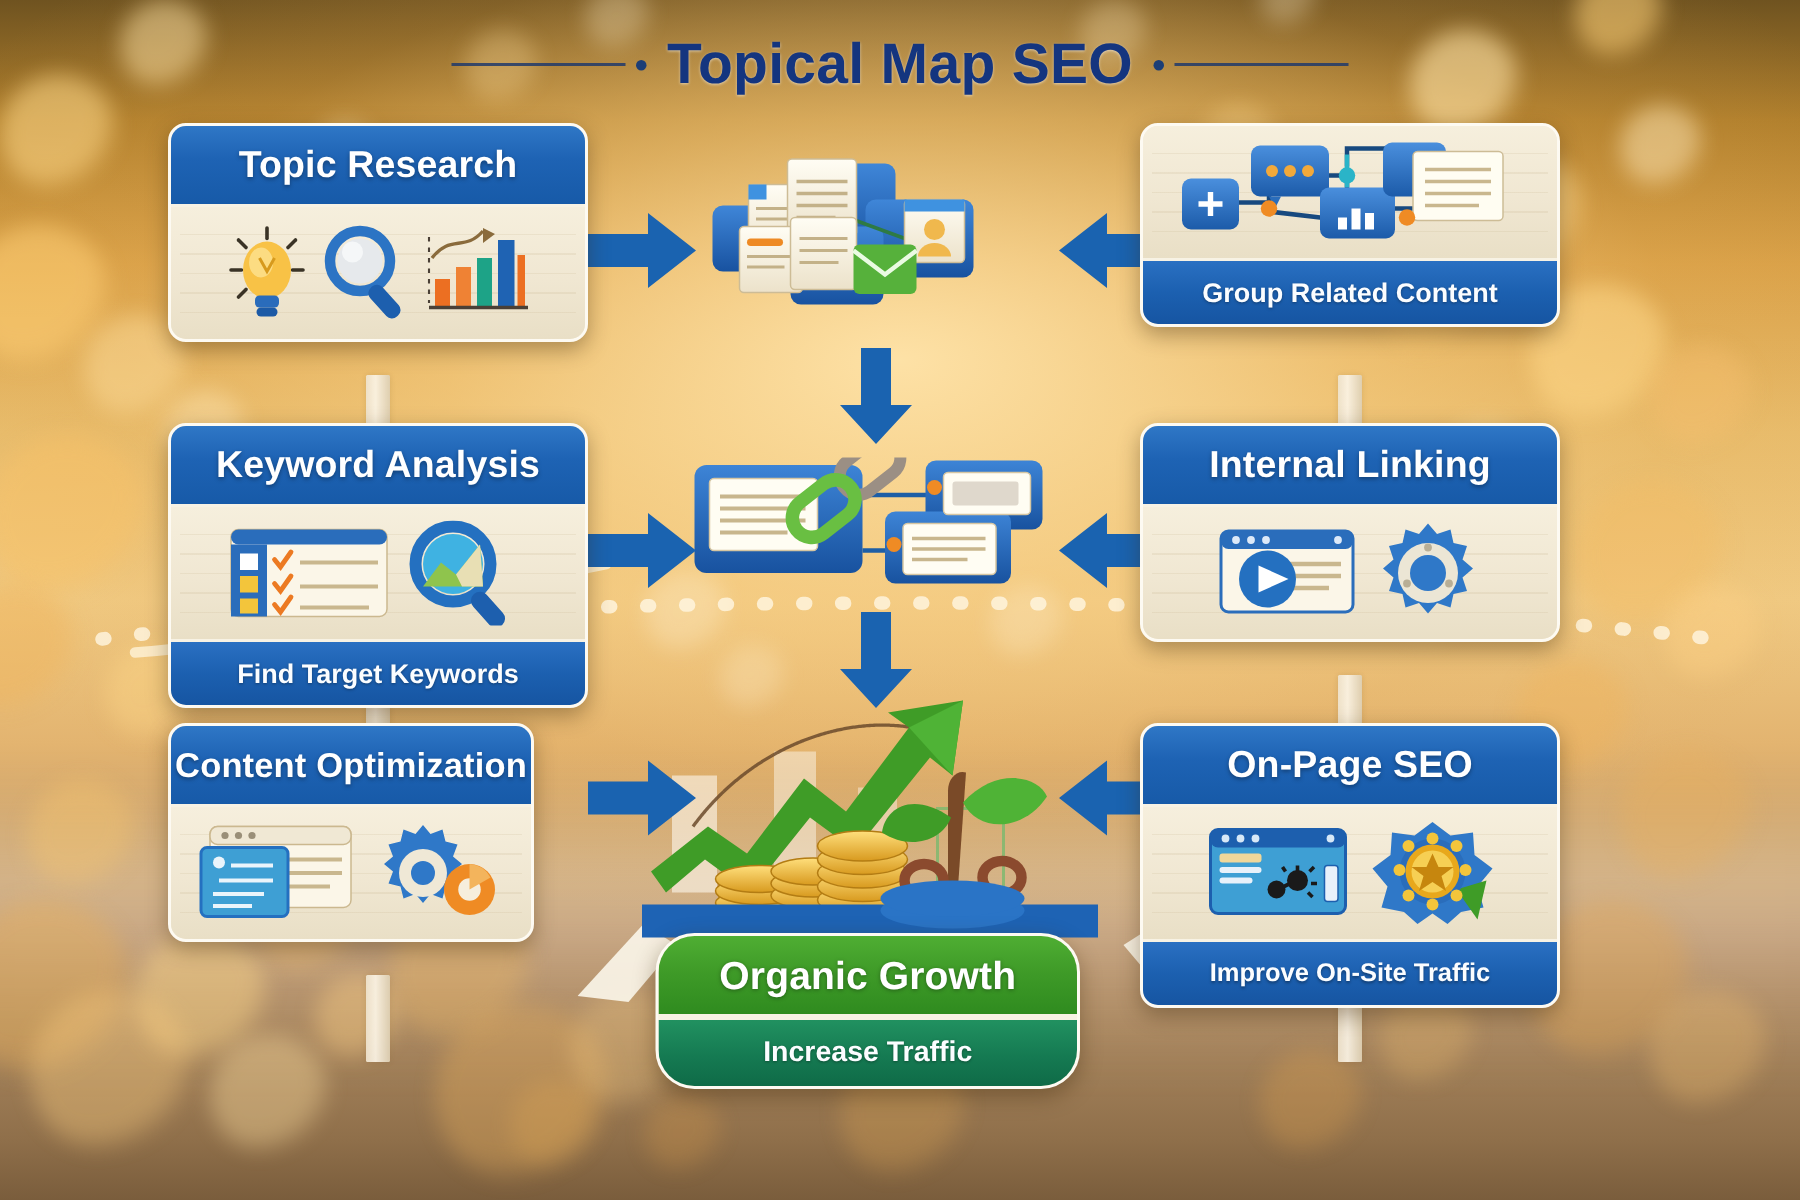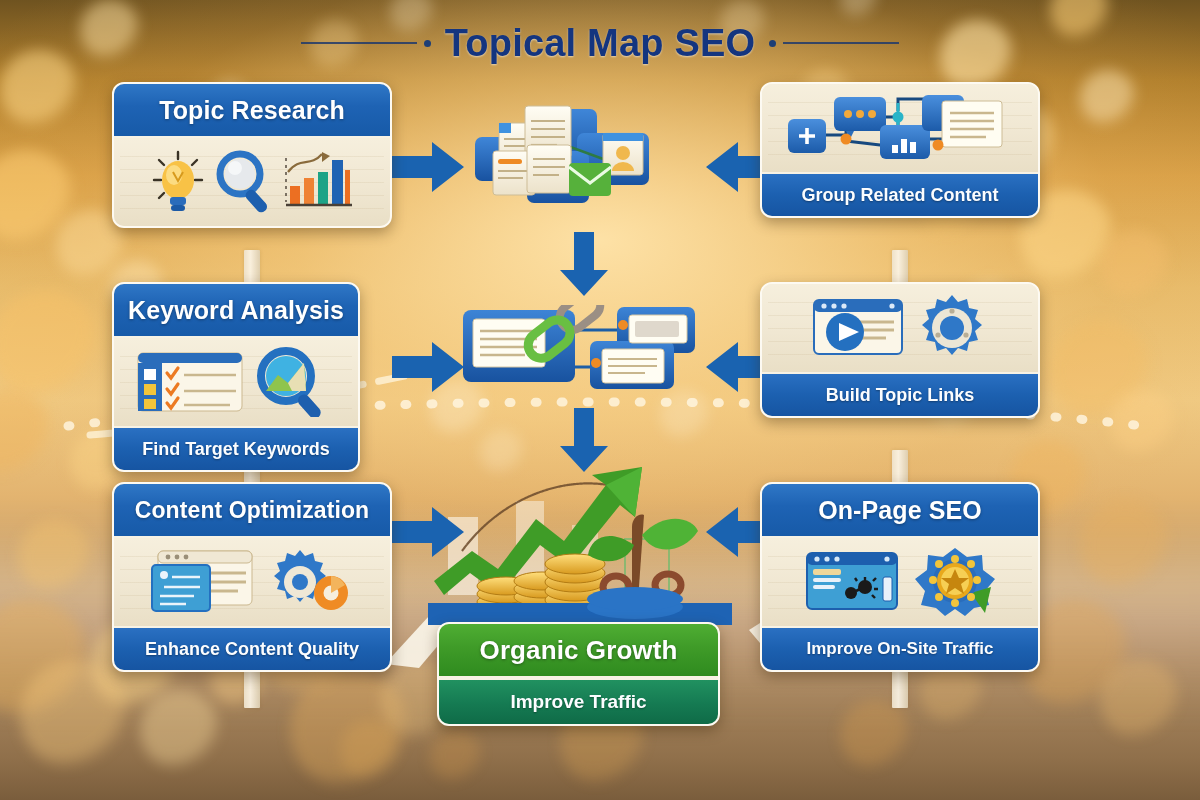--- a/index.html
+++ b/index.html
@@ -485,21 +485,21 @@
       <circle cx="66" cy="50" r="5.5" fill="#ef8b24"></circle>
       <circle cx="118" cy="28" r="5.5" fill="#2ab4c8"></circle>
       <circle cx="158" cy="56" r="5.5" fill="#ef8b24"></circle>
     </svg>
   </div>
   <div class="ftr">
     <span>Group Related Content</span>
   </div>
 </div>
 
-<div class="card" style="left:112px;top:282px;width:248px;">
+<div class="card" style="left:112px;top:282px;width:280px;">
   <div class="hdr">
     <span>Keyword Analysis</span>
   </div>
   <div class="body">
     <svg class="icon-svg" width="108" height="62" viewBox="0 0 108 62">
       <rect x="2" y="2" width="104" height="58" rx="5" fill="#fbf6e8" stroke="#cbb88f"></rect>
       <rect x="2" y="2" width="104" height="10" rx="5" fill="#2a6dbb"></rect>
       <rect x="2" y="12" width="24" height="48" fill="#2a6dbb"></rect>
       <rect x="8" y="18" width="12" height="11" fill="#fff"></rect>
       <rect x="8" y="33" width="12" height="11" fill="#f3c53b"></rect>
@@ -522,20 +522,23 @@
       <path d="M32,36 L48,16 L50,44 L36,44 z" fill="#e8dfb4"></path>
       <rect x="46" y="46" width="12" height="28" rx="6" fill="#1d5fae" transform="rotate(-42 52 58)"></rect>
     </svg>
   </div>
   <div class="ftr">
     <span>Find Target Keywords</span>
   </div>
 </div>
 
 <div class="card" style="left:760px;top:282px;width:280px;">
+  <div class="hdr">
+    <span>Internal Linking</span>
+  </div>
   <div class="body">
     <svg class="icon-svg" width="92" height="64" viewBox="0 0 92 64">
       <rect x="2" y="4" width="88" height="54" rx="5" fill="#fbf6e8" stroke="#2a6dbb" stroke-width="2"></rect>
       <rect x="2" y="4" width="88" height="12" rx="5" fill="#2a6dbb"></rect>
       <g fill="#dce9f8">
           <circle cx="12" cy="10" r="2.6"></circle>
           <circle cx="22" cy="10" r="2.6"></circle>
           <circle cx="32" cy="10" r="2.6"></circle>
           <circle cx="80" cy="10" r="2.6"></circle>
         </g>
@@ -551,26 +554,23 @@
       <path d="M36,2 l6,7 l9,-3 l2,9 l9,2 l-3,9 l7,6 l-7,6 l3,9 l-9,2 l-2,9 l-9,-3 l-6,7 l-6,-7 l-9,3 l-2,-9 l-9,-2 l3,-9 l-7,-6 l7,-6 l-3,-9 l9,-2 l2,-9 l9,3 z" fill="#2f78c8"></path>
       <circle cx="36" cy="35" r="20" fill="#ece6d5"></circle>
       <circle cx="36" cy="35" r="12" fill="#2f78c8"></circle>
       <g fill="#b8ae96">
           <circle cx="36" cy="18" r="2.6"></circle>
           <circle cx="50" cy="42" r="2.6"></circle>
           <circle cx="22" cy="42" r="2.6"></circle>
         </g>
     </svg>
   </div>
-  <div class="ftr">
-    <span>Build Topic Links</span>
-  </div>
-</div>
-
-<div class="card" style="left:112px;top:482px;width:280px;">
+</div>
+
+<div class="card" style="left:112px;top:482px;width:244px;">
   <div class="hdr">
     <span style="font-size:23px;">Content Optimization</span>
   </div>
   <div class="body">
     <svg class="icon-svg" width="104" height="66" viewBox="0 0 104 66">
       <rect x="8" y="2" width="94" height="54" rx="5" fill="#fbf6e8" stroke="#cbb88f"></rect>
       <rect x="8" y="2" width="94" height="12" rx="5" fill="#f0e8d4" stroke="#cbb88f"></rect>
       <g fill="#9a8f78">
           <circle cx="18" cy="8" r="2.4"></circle>
           <circle cx="27" cy="8" r="2.4"></circle>
@@ -591,23 +591,20 @@
       <circle cx="14" cy="26" r="4" fill="#eaf4fb"></circle>
     </svg>
     <svg class="icon-svg" width="88" height="66" viewBox="0 0 88 66">
       <path d="M34,1 l5,6 l8,-3 l2,8 l8,2 l-3,8 l6,5 l-6,5 l3,8 l-8,2 l-2,8 l-8,-3 l-5,6 l-5,-6 l-8,3 l-2,-8 l-8,-2 l3,-8 l-6,-5 l6,-5 l-3,-8 l8,-2 l2,-8 l8,3 z" fill="#2f78c8"></path>
       <circle cx="34" cy="33" r="16" fill="#efe8d6"></circle>
       <circle cx="34" cy="33" r="8" fill="#2f78c8"></circle>
       <circle cx="65" cy="44" r="17" fill="#ef8b24"></circle>
       <circle cx="65" cy="44" r="7.5" fill="#f6eedd"></circle>
       <path d="M65,27 A17,17 0 0 1 79,36 L65,44 z" fill="#f3b45c"></path>
     </svg>
-  </div>
-  <div class="ftr">
-    <span>Enhance Content Quality</span>
   </div>
 </div>
 
 <div class="card" style="left:760px;top:482px;width:280px;">
   <div class="hdr">
     <span>On-Page SEO</span>
   </div>
   <div class="body">
     <svg class="icon-svg" width="98" height="66" viewBox="0 0 98 66">
       <rect x="4" y="4" width="90" height="56" rx="5" fill="#3e9fd4" stroke="#1d5fae" stroke-width="2"></rect>
@@ -652,20 +649,20 @@
       <circle cx="42" cy="34" r="18" fill="#e8a81c"></circle>
       <circle cx="42" cy="34" r="14" fill="#f6cf54"></circle>
       <polygon points="42,22 46,31 56,31 48,37 51,47 42,41 33,47 36,37 28,31 38,31" fill="#c6860e"></polygon>
     </svg>
   </div>
   <div class="ftr">
     <span style="font-size:17px;">Improve On-Site Traffic</span>
   </div>
 </div>
 
-<div class="card green" style="left:437px;top:622px;width:283px;">
+<div class="card green" style="left:437px;top:622px;width:283px;border-radius:26px;">
   <div class="hdr">
     <span>Organic Growth</span>
   </div>
   <div class="ftr" style="height:46px;">
-    <span>Improve Traffic</span>
+    <span>Increase Traffic</span>
   </div>
 </div>
 
 </body></html>

